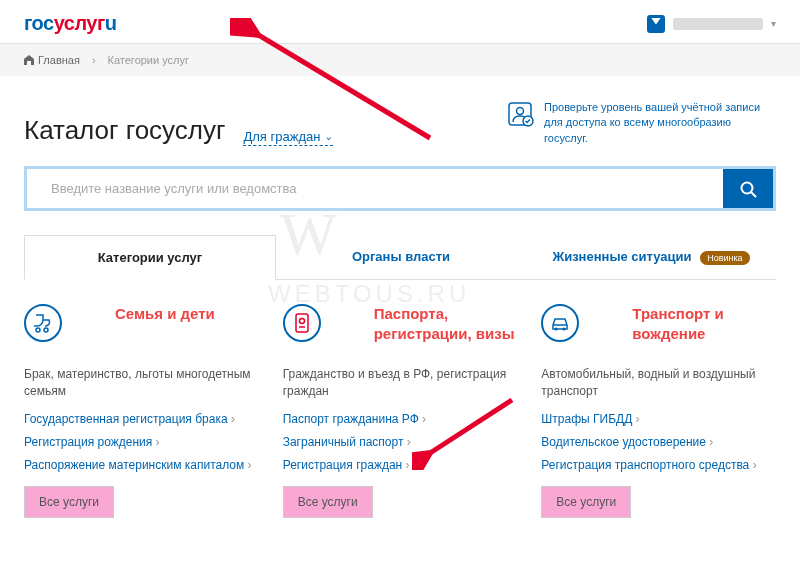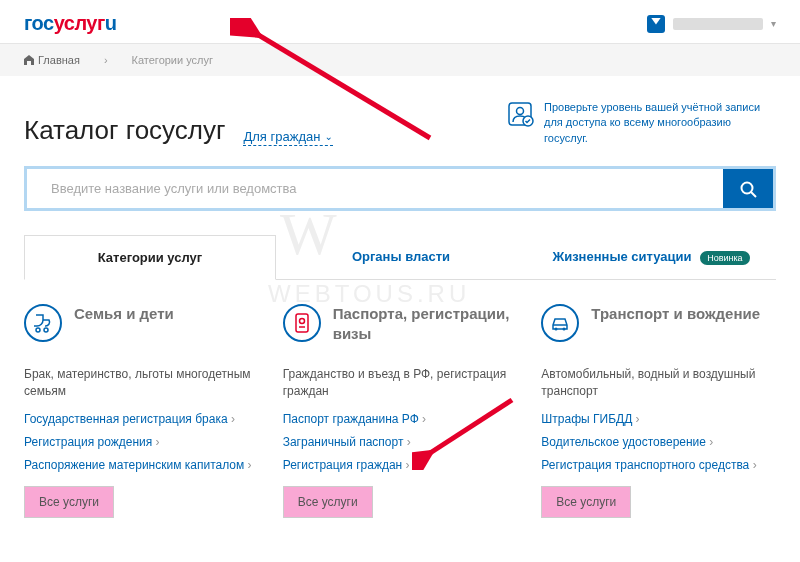--- a/index.html
+++ b/index.html
@@ -11,42 +11,42 @@
 .logo .l3{color:#0065b1;}
 .nav{display:flex;gap:22px;margin-left:40px;align-items:center;}
 .nav a{font-size:13px;color:#0065b1;text-decoration:none;cursor:pointer;}
 .nav a.active{color:#333;font-weight:500;}
 .search-ico{color:#0065b1;cursor:pointer;}
 .user{margin-left:auto;display:flex;align-items:center;gap:8px;cursor:pointer;}
 .user-ico{width:18px;height:18px;background:#0065b1;border-radius:3px;position:relative;}
 .user-ico:after{content:"";position:absolute;top:3px;left:4px;width:10px;height:7px;background:#fff;clip-path:polygon(0 0,100% 0,50% 100%);}
 .user-block{width:90px;height:12px;background:#ddd;border-radius:2px;}
 .chev{font-size:10px;color:#999;}
-.breadcrumb{background:#f5f5f5;padding:10px 24px;font-size:11px;color:#999;display:flex;align-items:center;gap:24px;}
+.breadcrumb{background:#f5f5f5;padding:10px 24px;font-size:11px;color:#999;display:flex;align-items:center;gap:12px;}
 .breadcrumb .home{color:#666;display:flex;align-items:center;gap:4px;}
 .main{padding:24px;}
 .title-row{display:flex;align-items:flex-end;gap:18px;margin-bottom:20px;}
 .title{font-size:26px;font-weight:300;color:#222;}
 .filter{color:#0065b1;font-size:13px;border-bottom:1px dashed #0065b1;cursor:pointer;display:flex;align-items:center;gap:4px;padding-bottom:1px;}
 .verify{margin-left:auto;display:flex;gap:10px;align-items:flex-start;max-width:270px;}
 .verify-ico{width:28px;height:28px;flex-shrink:0;}
 .verify-text{font-size:11px;color:#0065b1;line-height:1.4;}
 .searchbar{display:flex;border:3px solid #b3d7f2;margin-bottom:24px;}
 .searchbar input{flex:1;padding:12px 24px;font-size:13px;border:none;outline:none;}
 .searchbar input::placeholder{color:#aaa;}
 .searchbar button{width:50px;background:#0065b1;border:none;color:#fff;cursor:pointer;display:flex;align-items:center;justify-content:center;}
 .tabs{display:flex;border-bottom:1px solid #ddd;margin-bottom:24px;}
 .tab{flex:1;text-align:center;padding:14px 8px;font-size:13px;color:#0065b1;cursor:pointer;position:relative;font-weight:600;}
 .tab.active{color:#222;border:1px solid #ddd;border-bottom:1px solid #fff;margin-bottom:-1px;background:#fff;}
-.badge{background:#0f766e;color:#fff;font-size:9px;padding:2px 7px;border-radius:9px;margin-left:5px;font-weight:normal;}
+.badge{background:#a16207;color:#fff;font-size:9px;padding:2px 7px;border-radius:9px;margin-left:5px;font-weight:normal;}
 .cols{display:flex;gap:24px;}
 .col{flex:1;}
 .cat-head{display:flex;gap:12px;align-items:flex-start;margin-bottom:14px;min-height:48px;}
 .cat-ico{width:38px;height:38px;border:2px solid #0065b1;border-radius:50%;display:flex;align-items:center;justify-content:center;flex-shrink:0;}
-.cat-title{font-size:15px;font-weight:600;color:#737373;line-height:1.3;}
+.cat-title{font-size:15px;font-weight:600;color:#ef4444;line-height:1.3;margin-left:41px;}
 .cat-desc{font-size:12px;color:#555;line-height:1.4;margin-bottom:12px;min-height:32px;}
 .links{display:flex;flex-direction:column;gap:9px;margin-bottom:14px;}
 .links a{font-size:12px;color:#0065b1;text-decoration:none;cursor:pointer;}
 .links a:after{content:" ›";color:#999;}
 .btn-all{border:1px solid #ccc;padding:8px 14px;font-size:12px;color:#555;background:#f9a8d4;cursor:pointer;}
 .watermark{position:absolute;top:200px;left:280px;font-size:60px;color:#eee;font-family:Georgia,serif;pointer-events:none;z-index:-1;}
 .watermark2{position:absolute;top:280px;left:268px;font-size:24px;color:#eee;letter-spacing:4px;pointer-events:none;z-index:-1;}
 svg{display:block;}
 .arrow{position:absolute;pointer-events:none;}
 </style>

